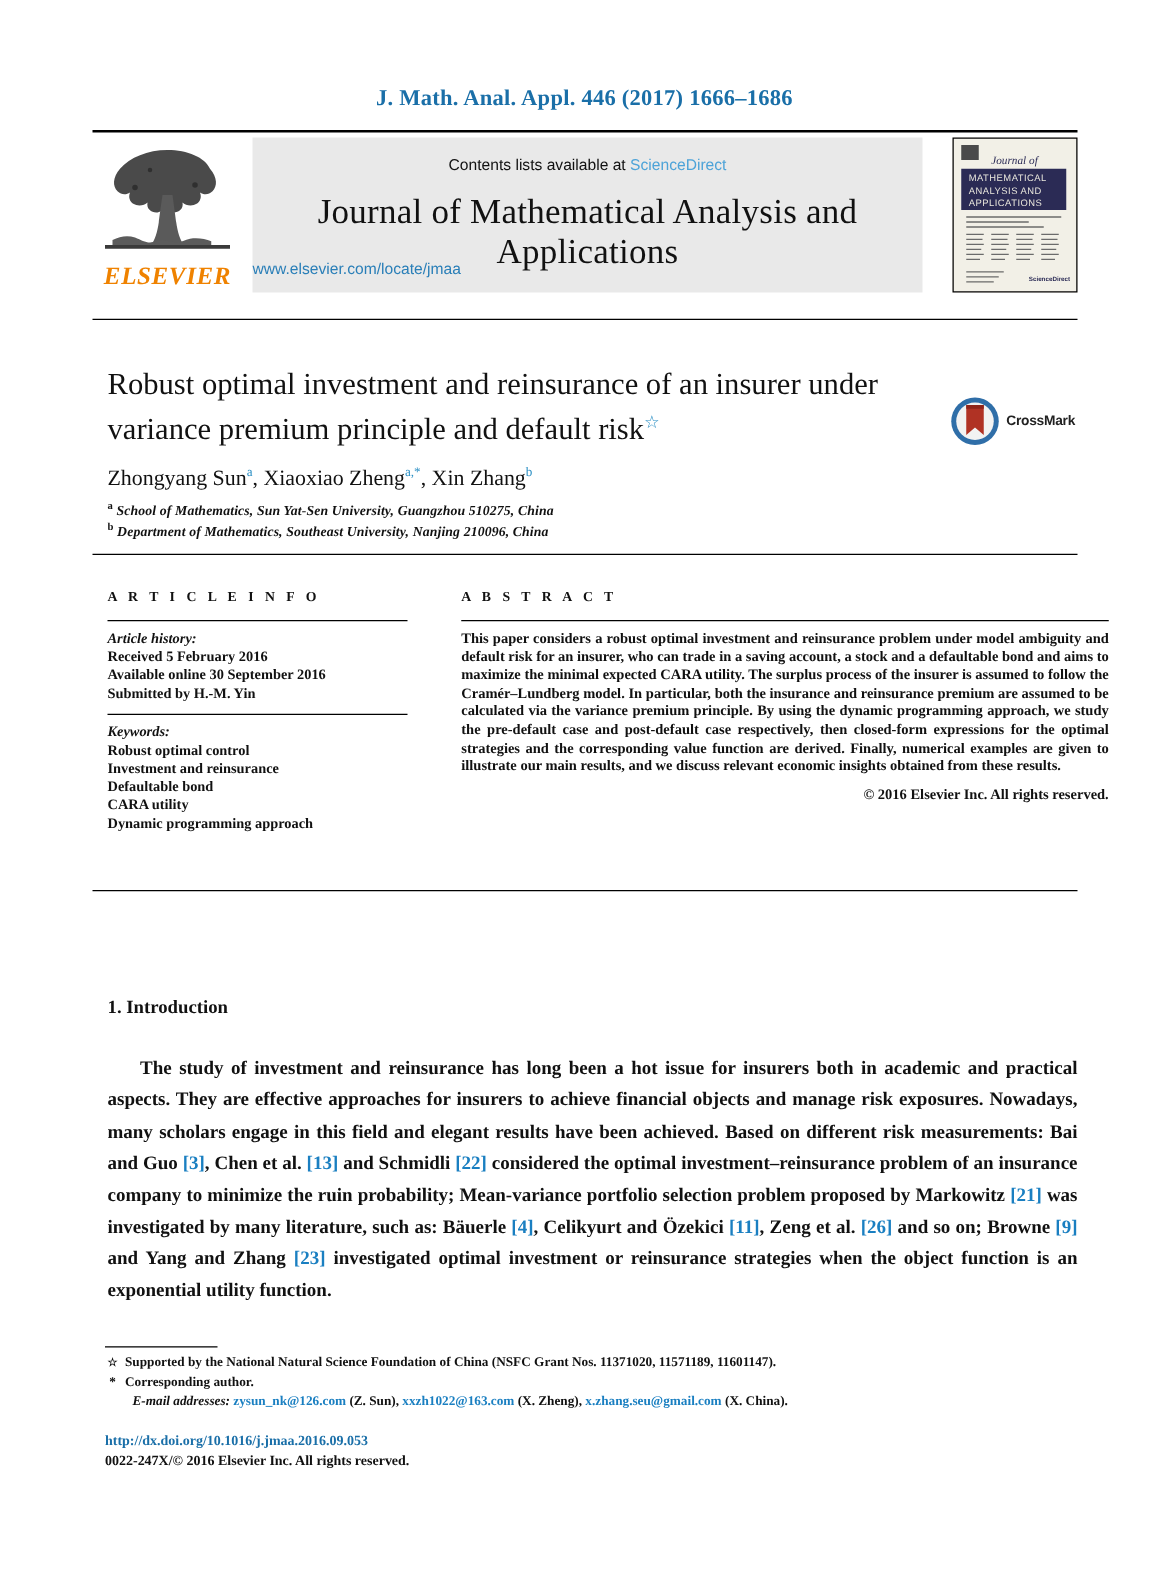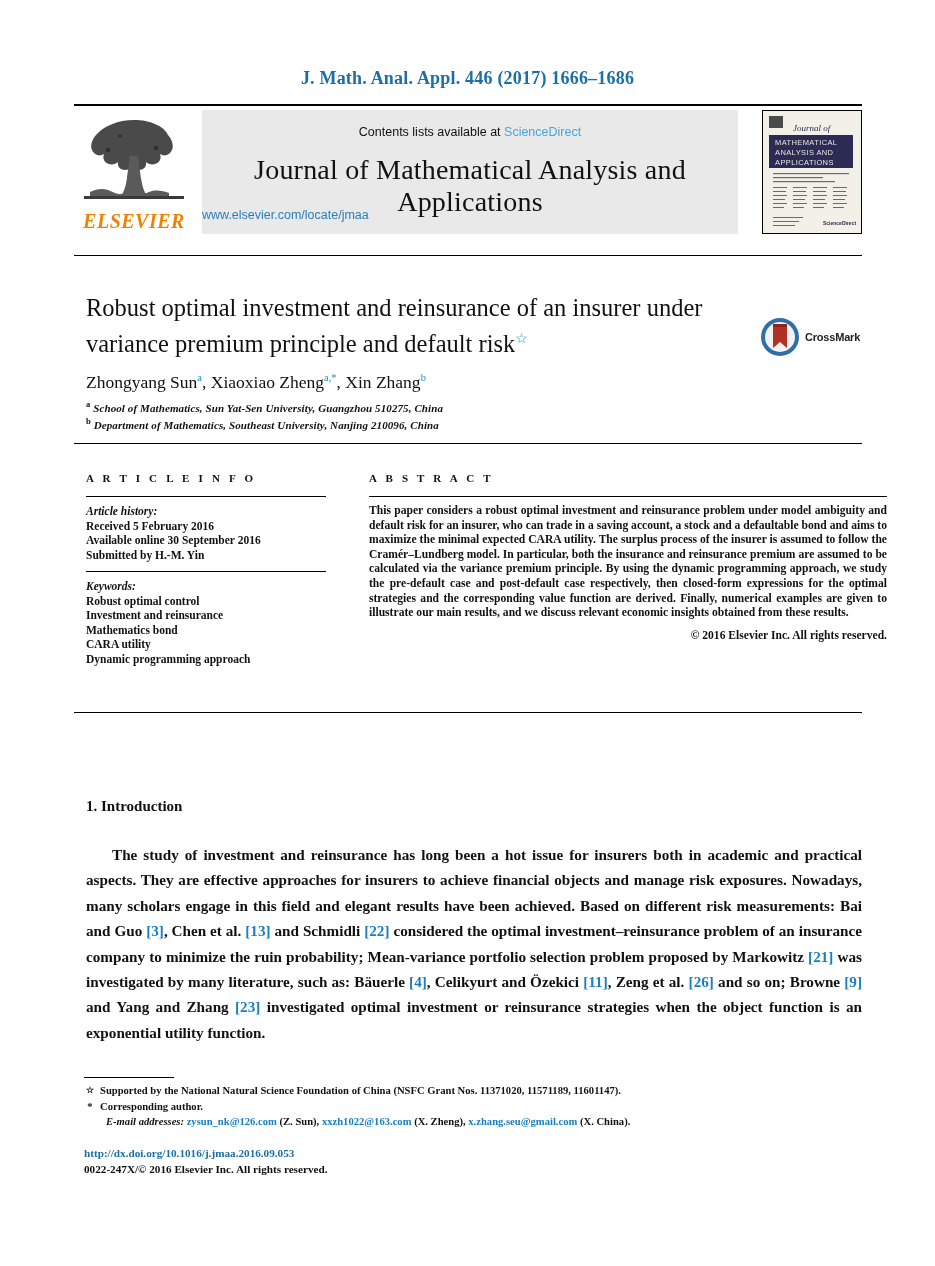--- a/index.html
+++ b/index.html
@@ -457,21 +457,21 @@
       <div>Received 5 February 2016</div>
       <div>Available online 30 September 2016</div>
       <div>Submitted by H.-M. Yin</div>
     </div>
     <div class="info-gap"></div>
     <div class="thin-rule"></div>
     <div class="info-block">
       <div class="lbl">Keywords:</div>
       <div>Robust optimal control</div>
       <div>Investment and reinsurance</div>
-      <div>Mathematics bond</div>
+      <div>Defaultable bond</div>
       <div>CARA utility</div>
       <div>Dynamic programming approach</div>
     </div>
   </div>
 
   <div class="abs-col">
     <div class="sec-head">A B S T R A C T</div>
     <div class="thin-rule"></div>
     <div class="abs-text">This paper considers a robust optimal investment and reinsurance problem under model ambiguity and default risk for an insurer, who can trade in a saving account, a stock and a defaultable bond and aims to maximize the minimal expected CARA utility. The surplus process of the insurer is assumed to follow the Cramér–Lundberg model. In particular, both the insurance and reinsurance premium are assumed to be calculated via the variance premium principle. By using the dynamic programming approach, we study the pre-default case and post-default case respectively, then closed-form expressions for the optimal strategies and the corresponding value function are derived. Finally, numerical examples are given to illustrate our main results, and we discuss relevant economic insights obtained from these results.</div>
     <div class="abs-copy">© 2016 Elsevier Inc. All rights reserved.</div>

